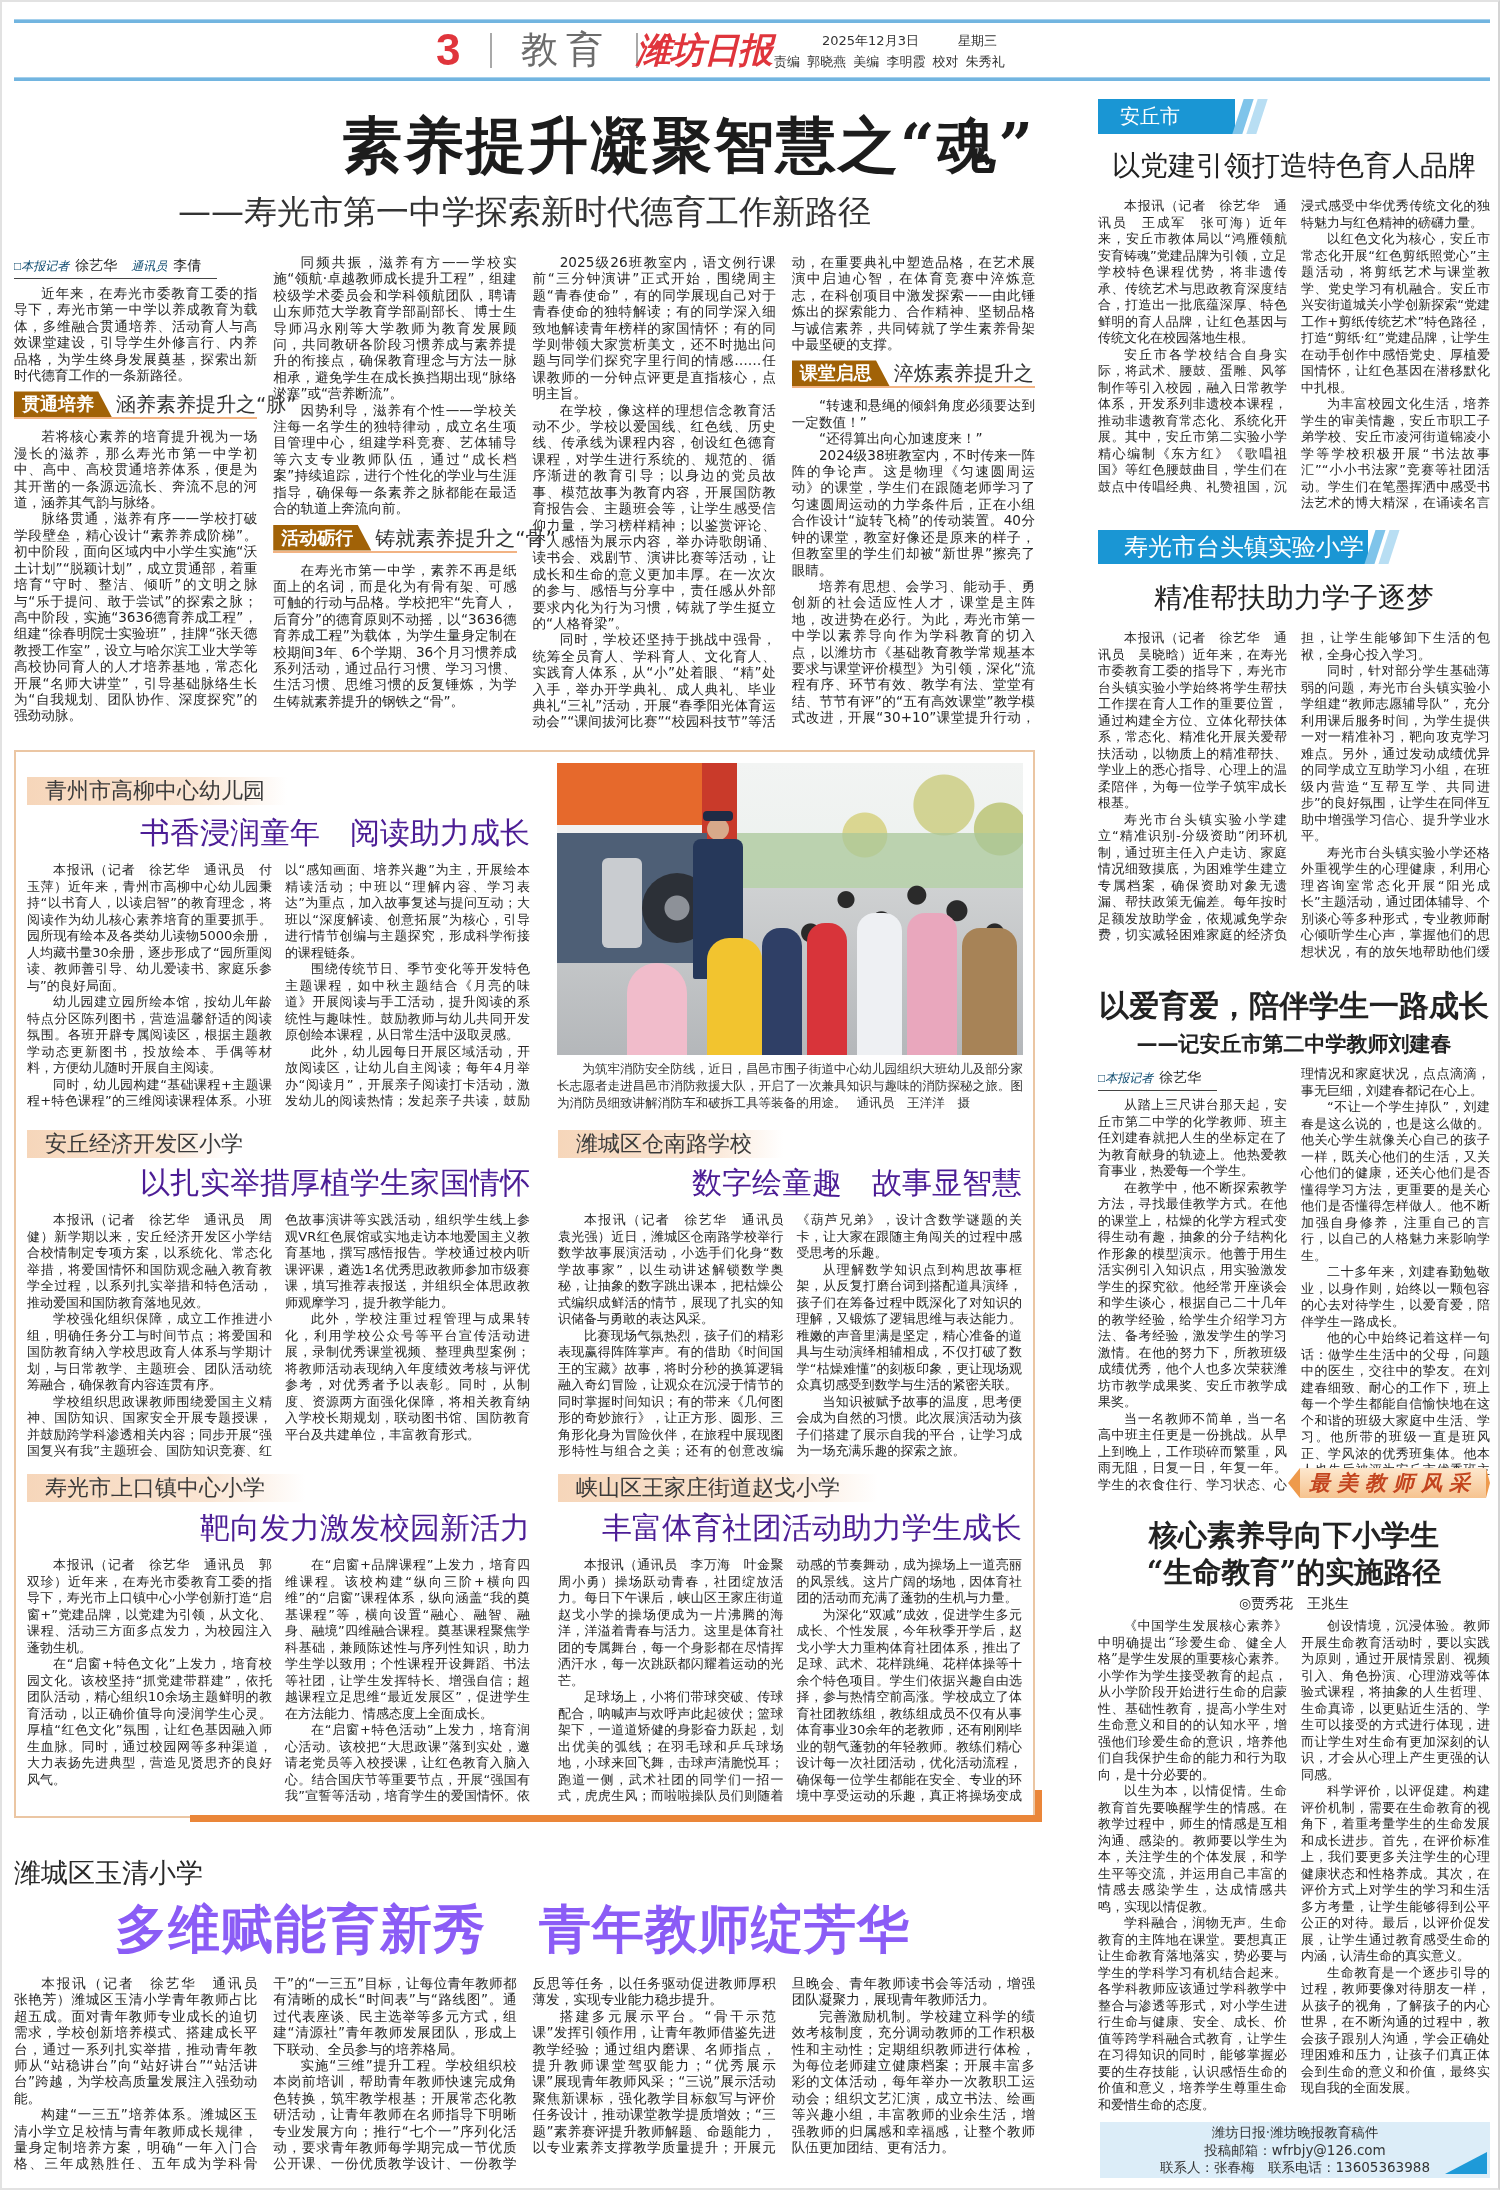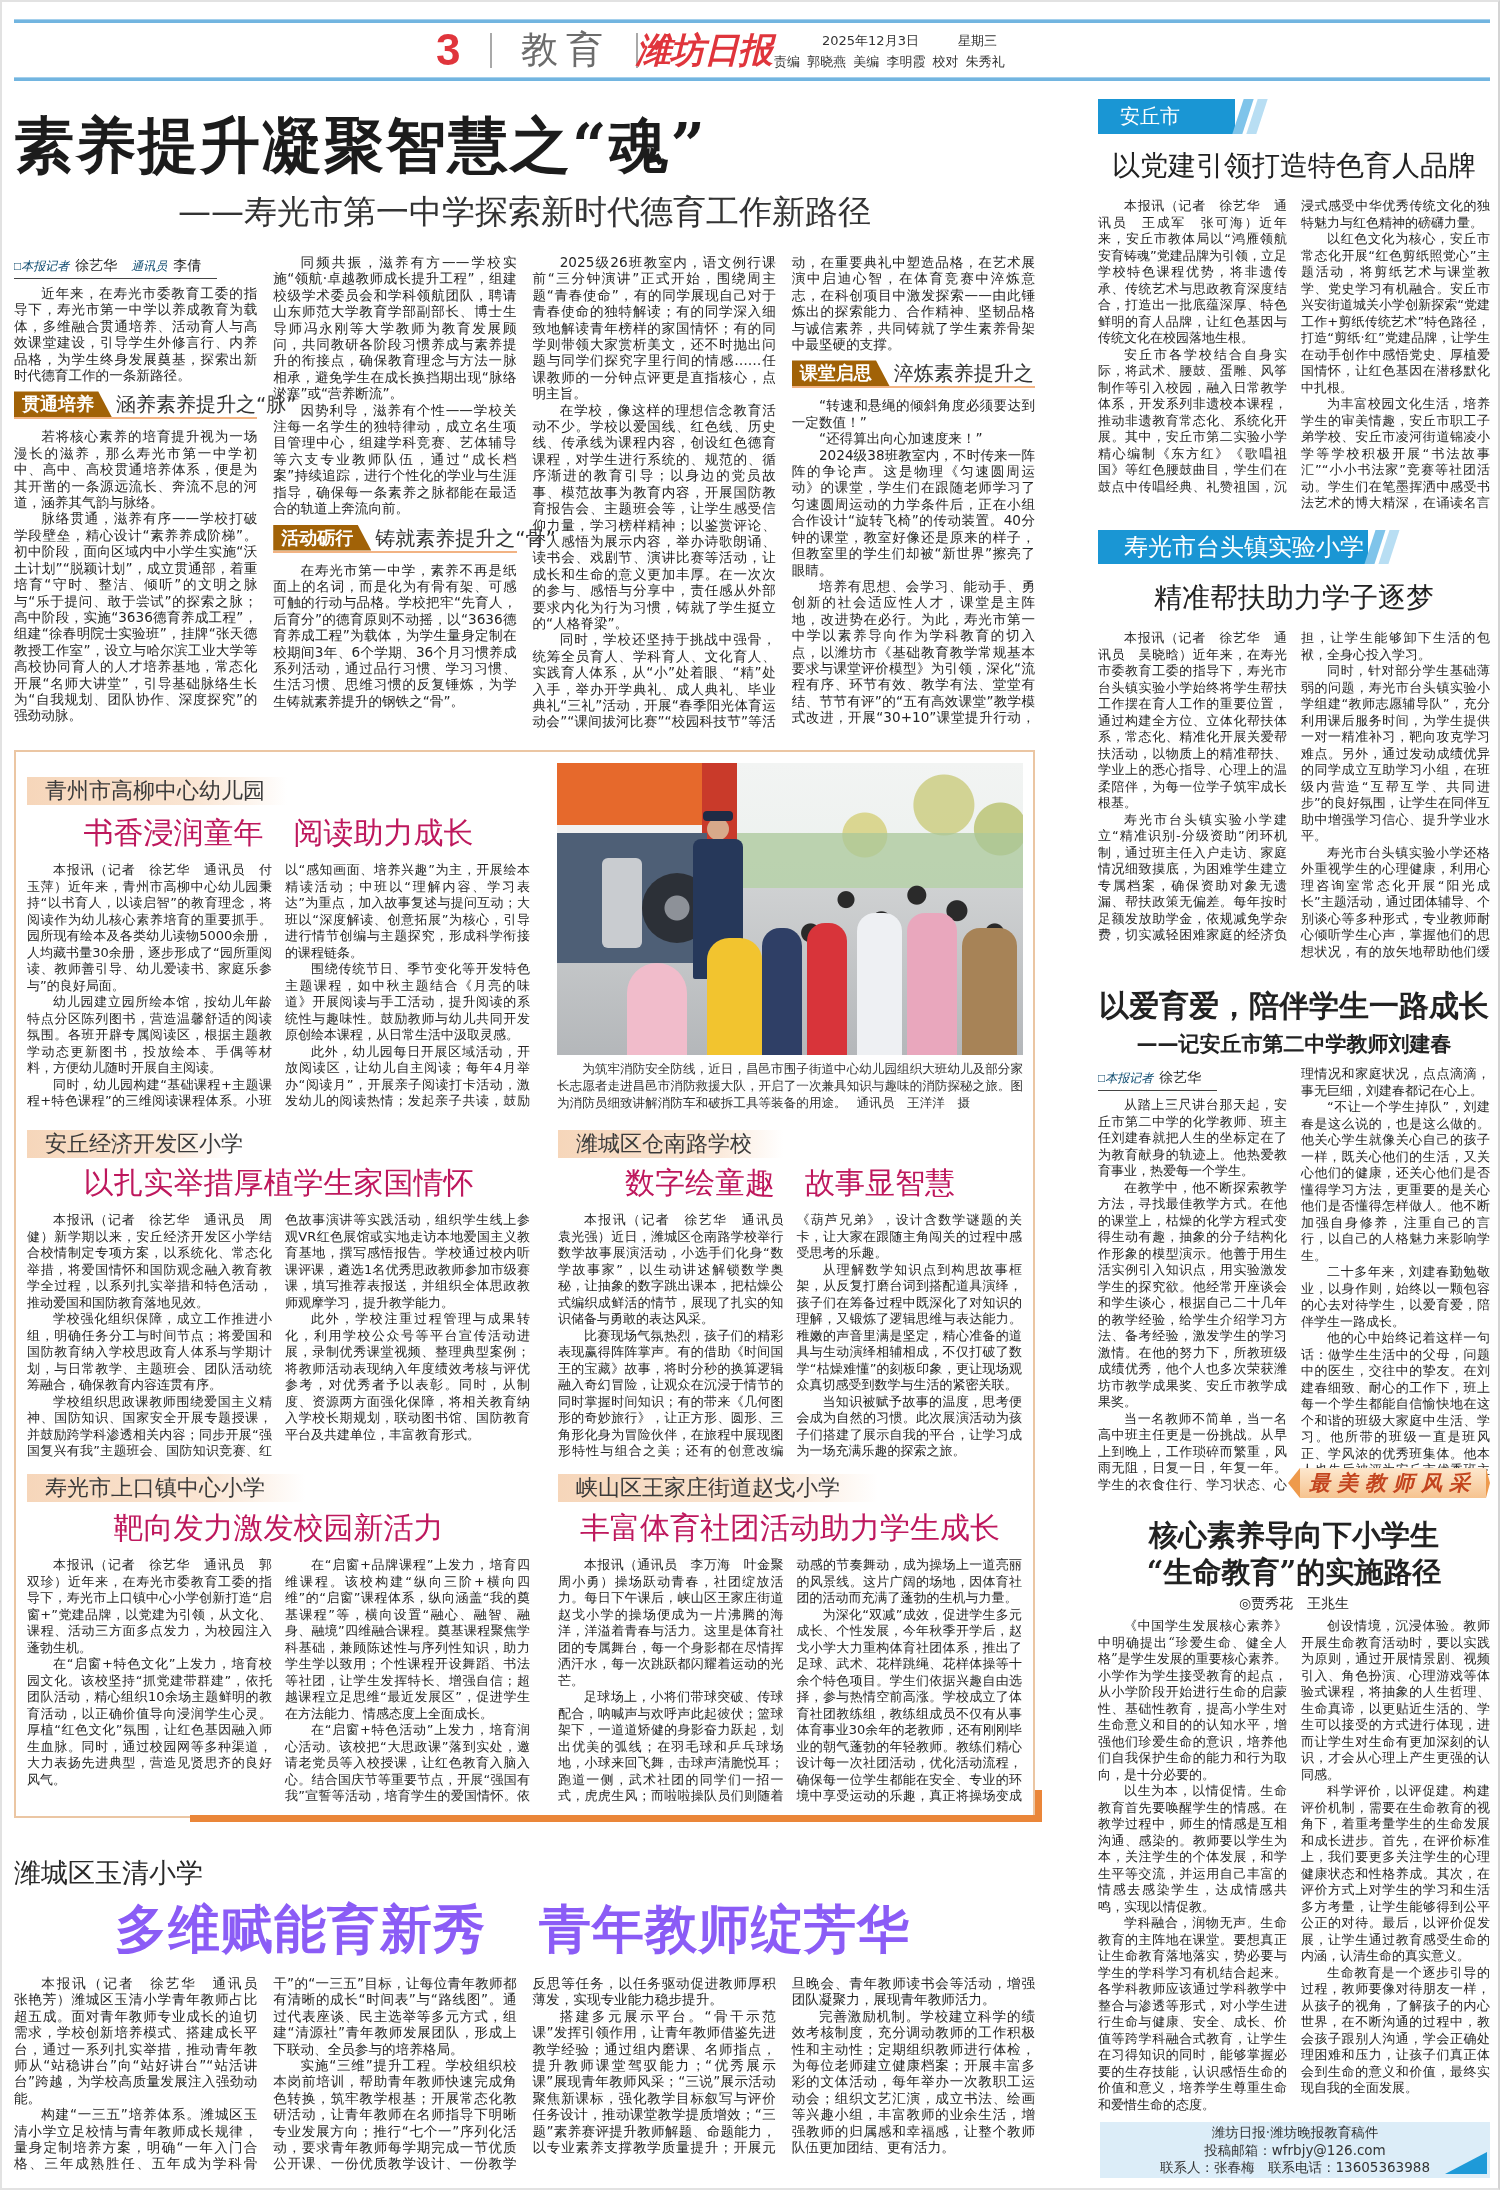--- a/index.html
+++ b/index.html
@@ -6,21 +6,21 @@
 html,body{width:1500px;height:2190px;background:#ffffff;overflow:hidden}
 body{position:relative;font-family:"DejaVu Sans",sans-serif;color:#262626}
 .page-frame{position:absolute;left:0;top:0;width:1500px;height:2190px;border:2px solid #e2e2e2;border-right-color:#d4d4d4}
 .rule{position:absolute;left:14px;width:1476px;height:4px;background:#72b5e0;border-top:1px solid #a5d0ec}
 .hdr-num{position:absolute;left:436px;top:27px;font:bold 44px/46px "Liberation Sans",sans-serif;color:#e0353c}
 .hdr-sep{position:absolute;top:33px;width:2px;height:35px;background:#a9a9a9}
 .hdr-section{position:absolute;left:521px;top:27px;font-size:37px;line-height:46px;color:#6c6c6c;letter-spacing:8px}
 .hdr-logo{position:absolute;left:636px;top:27px;font:italic bold 35px/46px "DejaVu Serif",serif;color:#e0353c;letter-spacing:-1px}
 .hdr-small{position:absolute;font-size:13px;line-height:16px;color:#333;white-space:nowrap}
 
-.lead-headline{position:absolute;left:14px;top:110px;width:1021px;text-align:left;font:bold 60px/70px "DejaVu Serif",serif;color:#1c1c1c;letter-spacing:2px;white-space:nowrap}
+.lead-headline{position:absolute;left:14px;top:110px;width:1021px;text-align:right;font:bold 60px/70px "DejaVu Serif",serif;color:#1c1c1c;letter-spacing:2px;white-space:nowrap}
 .lead-subtitle{position:absolute;left:14px;top:192px;width:1021px;text-align:center;font:33px/40px "DejaVu Sans",sans-serif;color:#333;white-space:nowrap}
 
 .cols{position:absolute;overflow:hidden;column-fill:balance;text-align:justify}
 .cols p{text-indent:2em}
 .lead-body{left:14px;top:254px;width:1021px;height:482px;column-count:4;column-gap:16px;font-size:13.6px;line-height:16.4px}
 .byline{display:inline-block;border-bottom:1.5px solid #444;padding:0 2px 2px 0;margin:2px 0 6px;font-size:14px;line-height:18px;white-space:nowrap}
 .bl-prefix{font-family:Liberation Mono, monospace;font-style:italic;font-size:12px;color:#0c4a6e;margin-right:6px}
 .bl-name{margin-right:14px;color:#222}
 .subhead{display:flex;align-items:flex-end;margin:6px 0 9px;border-bottom:2px solid #f2b383;break-inside:avoid;height:30px}
 .sh-tag{background:#a16207;color:#fff;font-size:18px;line-height:26px;padding:0 18px 0 8px;clip-path:polygon(0 0,86% 0,100% 100%,0 100%);white-space:nowrap;font-weight:bold}
@@ -36,21 +36,21 @@
 .banner::before,.banner::after{content:"";position:absolute;top:0;width:0;height:0;border-top:15px solid transparent;border-bottom:15px solid transparent}
 .banner::before{left:-12px;border-right:12px solid #ee9a4c}
 .banner::after{right:-4px;border-left:4px solid #ee9a4c}
 .contact{position:absolute;left:1100px;top:2122px;width:390px;height:56px;background:#dcedf8;text-align:center;font-size:13.5px;line-height:17.5px;padding-top:2px;color:#333}
 .contact-tri{position:absolute;left:1445px;top:2152px;width:0;height:0;border-left:42px solid transparent;border-bottom:22px solid #1e9ad8}
 
 .feature-box{position:absolute;left:14px;top:750px;width:1021px;height:1068px;border:2px solid #ebc6a3}
 .feature-accent{position:absolute;left:190px;top:1815px;width:852px;height:7px;background:#ea8639}
 .feature-accent-r{position:absolute;left:1035px;top:1790px;width:7px;height:32px;background:#ea8639}
 .school-tag{position:absolute;height:28px;background:linear-gradient(90deg,#f6d6ba 0%,#fae5d3 65%,rgba(252,240,230,0) 100%);color:#3a3a3a;font-size:22px;line-height:28px;padding-left:18px;white-space:nowrap}
-.feat-hl{position:absolute;text-align:center;font-size:30px;line-height:36px;color:#be185d;white-space:nowrap}
+.feat-hl{position:absolute;text-align:right;font-size:30px;line-height:36px;color:#4c1d95;white-space:nowrap}
 .feat-body{column-count:2;column-gap:13px;font-size:13px;line-height:16.5px}
 .photo{position:absolute;left:557px;top:763px;width:466px;height:292px;overflow:hidden;background:linear-gradient(#f2f4f3,#e3ebe6)}
 .photo div{position:absolute}
 .caption{position:absolute;left:557px;top:1060px;width:466px;height:56px;font:12.6px/17px "DejaVu Serif",serif;text-indent:2em;color:#333;text-align:justify}
 .credit{font-family:"DejaVu Sans",sans-serif;margin-left:10px;white-space:nowrap}
 
 .bottom-tag{position:absolute;left:14px;top:1856px;font-size:27px;line-height:34px;color:#2a2a2a;white-space:nowrap}
 .bottom-hl{position:absolute;left:2px;top:1898px;width:1021px;text-align:center;font:bold 52px/62px "DejaVu Serif",serif;color:#8b5cf6;white-space:nowrap;letter-spacing:1px}
 .bottom-body{left:14px;top:1975px;width:1021px;height:202px;column-count:4;column-gap:16px;font-size:13.6px;line-height:16.4px}
 </style>

